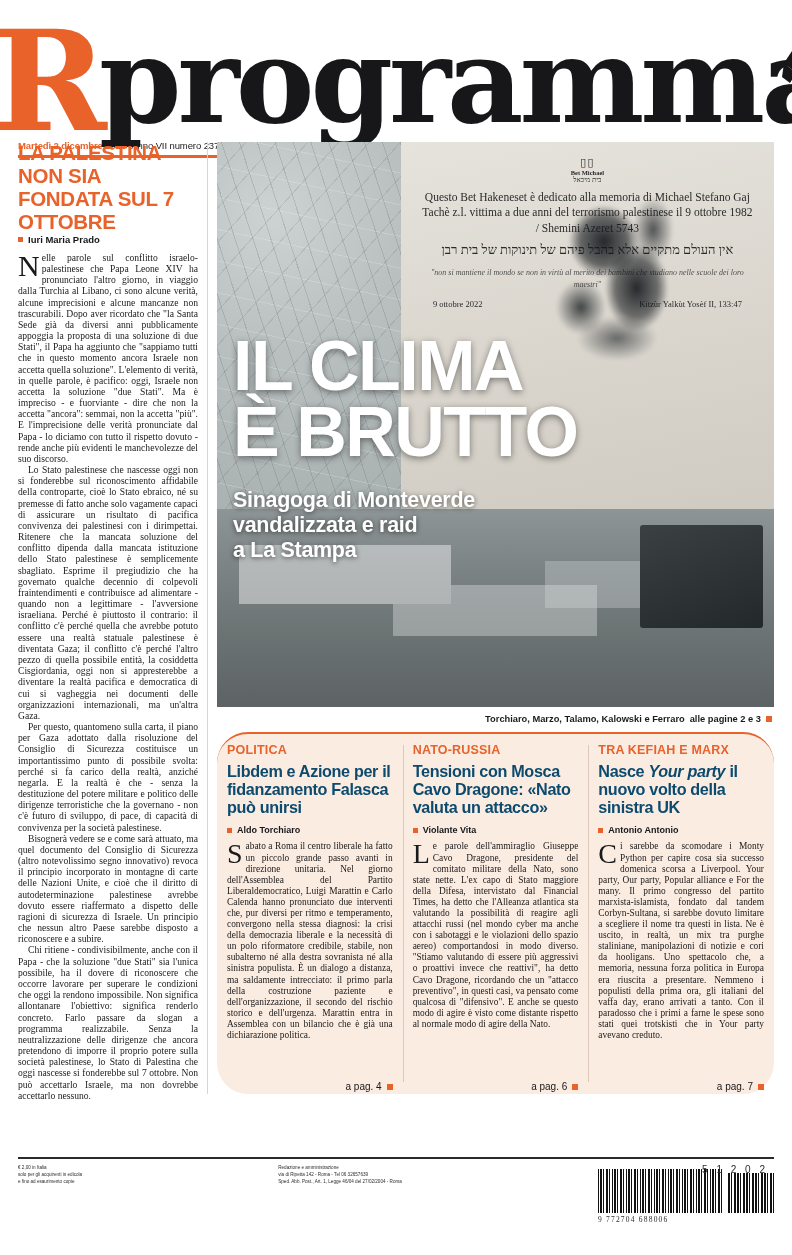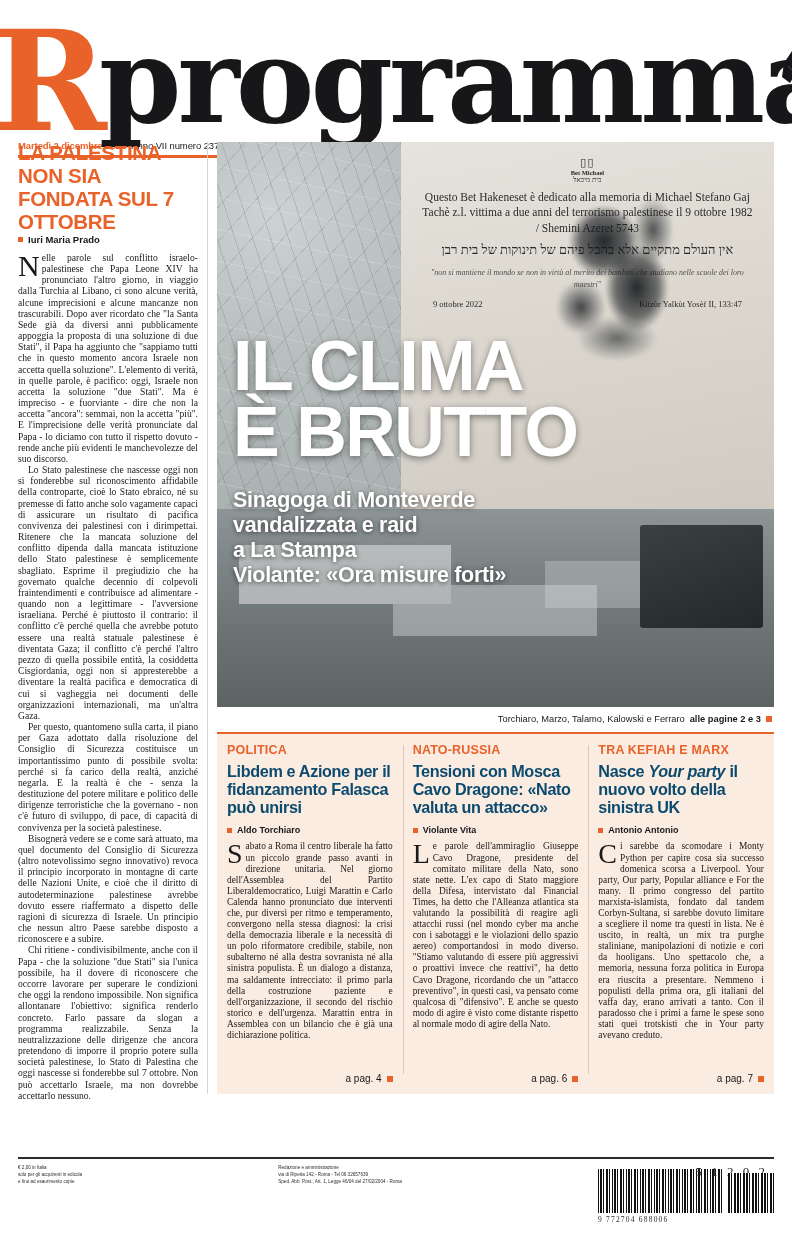--- a/index.html
+++ b/index.html
@@ -285,31 +285,32 @@
   
   .credit-line {
     display: flex;
     justify-content: flex-end;
     align-items: center;
     gap: 5px;
     font-size: 9.3px;
     padding: 7px 2px 8px 0;
     color: #1b1b1b;
   }
-  .credit-names { font-weight: normal; margin-left: 32px; }
+  .credit-names { font-weight: bold; margin-left: 32px; }
   .credit-page { font-weight: bold; }
   .credit-sq { width: 6px; height: 6px; background: #e8622a; display:inline-block; }
 
   
   .teasers {
     display: flex;
     background: #fbece2;
     border-top: 2px solid #e8622a;
     flex: 1;
-    padding: 9px 0 10px 0;
+    padding: 9px 0 2px 0;
+    border-radius: 31px;
   }
   .teaser {
     width: 33.333%;
     padding: 0 10px;
     display: flex;
     flex-direction: column;
     position: relative;
   }
   .teaser + .teaser::before {
     content: "";
@@ -381,22 +382,22 @@
     align-items: flex-start;
     padding-top: 5px;
     font-size: 4.6px;
     line-height: 1.55;
     color: #2c2c2c;
   }
   .foot-block { white-space: pre-line; }
   .foot-mid { text-align: left; }
   .barcode-wrap { position: relative; width: 176px; }
   .barcode-top {
-    font-family: Liberation Serif, serif;
-    font-size: 13px;
+    font-family: Liberation Sans, sans-serif;
+    font-size: 10px;
     letter-spacing: 3px;
     position: absolute;
     right: 6px; top: -2px;
   }
   .bars {
     height: 44px;
     margin-top: 5px;
     background:
       repeating-linear-gradient(90deg,
         #111 0 1px, #fff 1px 2px, #111 2px 4px, #fff 4px 5px,
@@ -488,21 +489,20 @@
         </div>
         <div class="photo-office"></div>
 
         <div class="hl-overlay">
           <div class="hl-big">IL CLIMA</div>
           <div class="hl-big">È BRUTTO</div>
           <div class="hl-sub">
             <div>Sinagoga di Monteverde</div>
             <div>vandalizzata e raid</div>
             <div>a La Stampa</div>
-            <div>Violante: «Ora misure forti»</div>
           </div>
         </div>
       </div>
 
       <div class="credit-line">
         <span class="credit-names">Torchiaro, Marzo, Talamo, Kalowski e Ferraro</span>
         <span class="credit-page">alle pagine 2 e 3</span>
         <span class="credit-sq"></span>
       </div>
 

